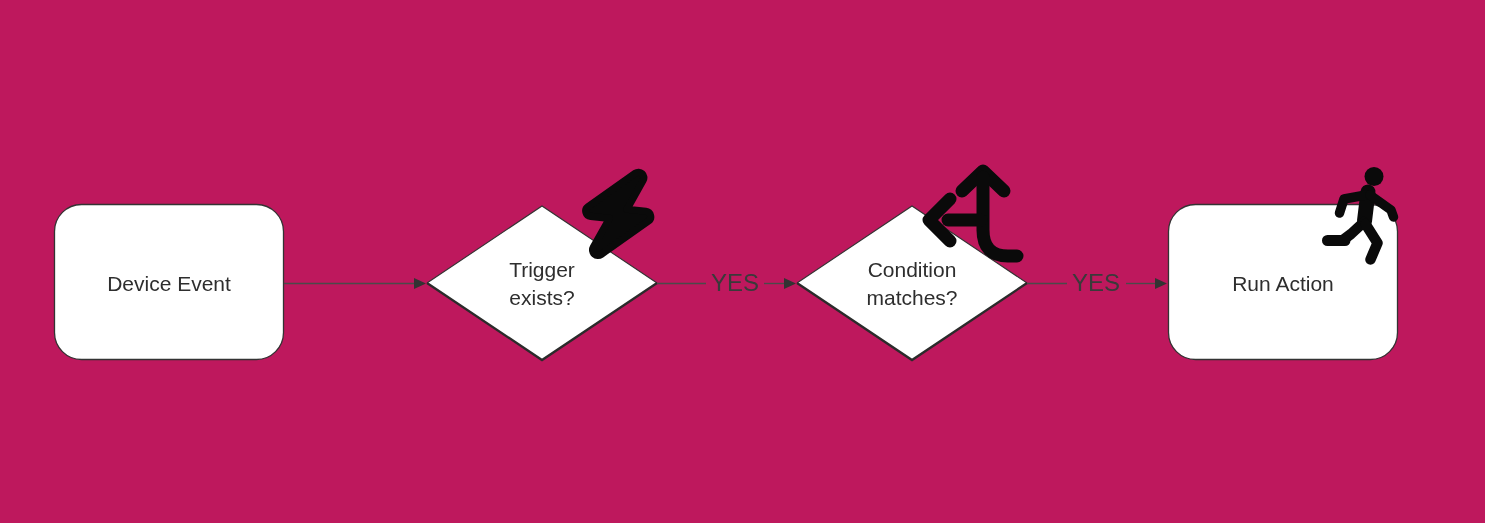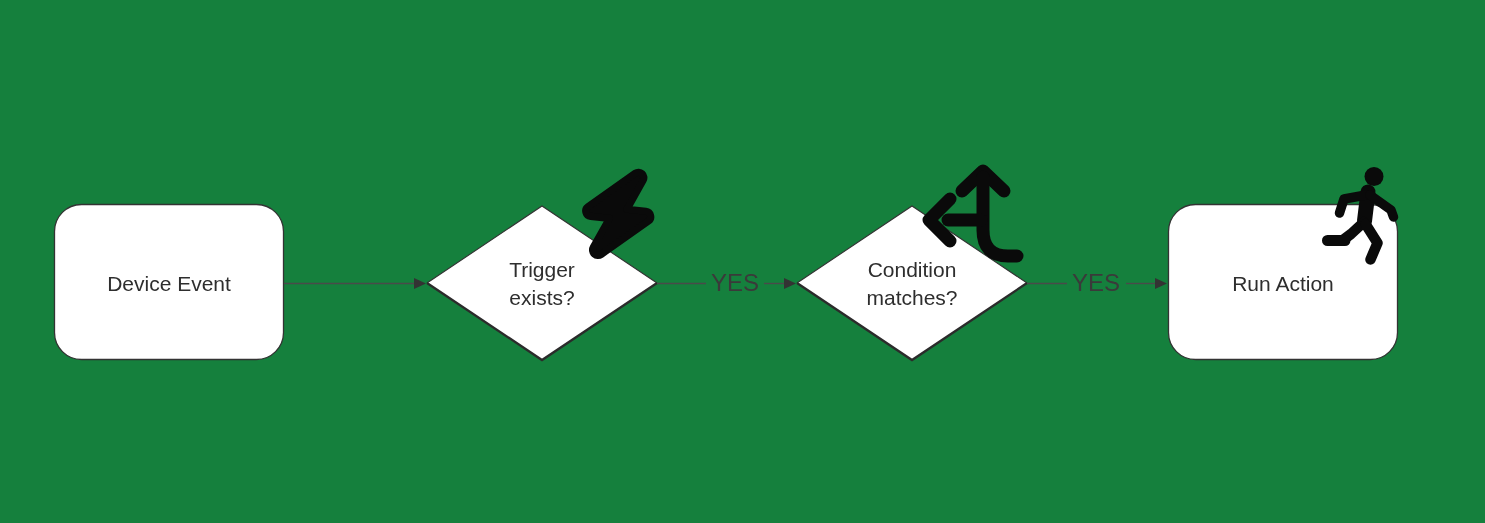--- a/index.html
+++ b/index.html
@@ -1,20 +1,20 @@
 <!DOCTYPE html>
 <html><head>
 <meta charset="utf-8">
 <style>
   html, body { margin: 0; padding: 0; background: #ffffff; }
   .canvas {
     position: relative;
     width: 1485px;
     height: 523px;
-    background: #15803d;
+    background: #be185d;
     overflow: hidden;
     font-family: "Liberation Sans", sans-serif;
   }
   svg { display: block; }
   .node-shape   { fill: #ffffff; stroke: #333333; stroke-width: 1.3; }
   .diamond-fill { fill: #ffffff; stroke: none; }
   .diamond-top  { fill: none; stroke: #333333; stroke-width: 1.1; }
   .diamond-bot  { fill: none; stroke: #2b2b2b; stroke-width: 2.3; }
   .edge-line    { stroke: #4a4a4a; stroke-width: 1.4; fill: none; }
   .arrow-head   { fill: #333333; stroke: none; }

